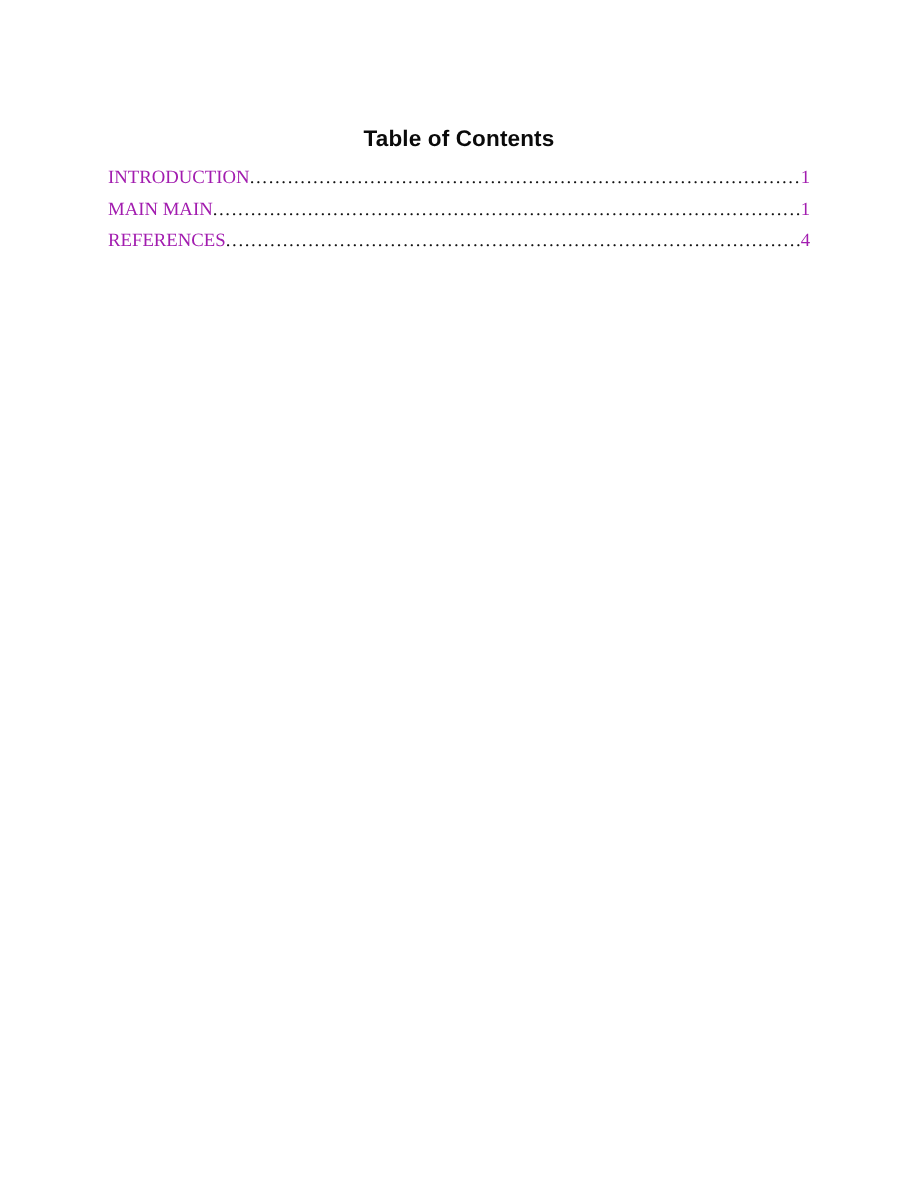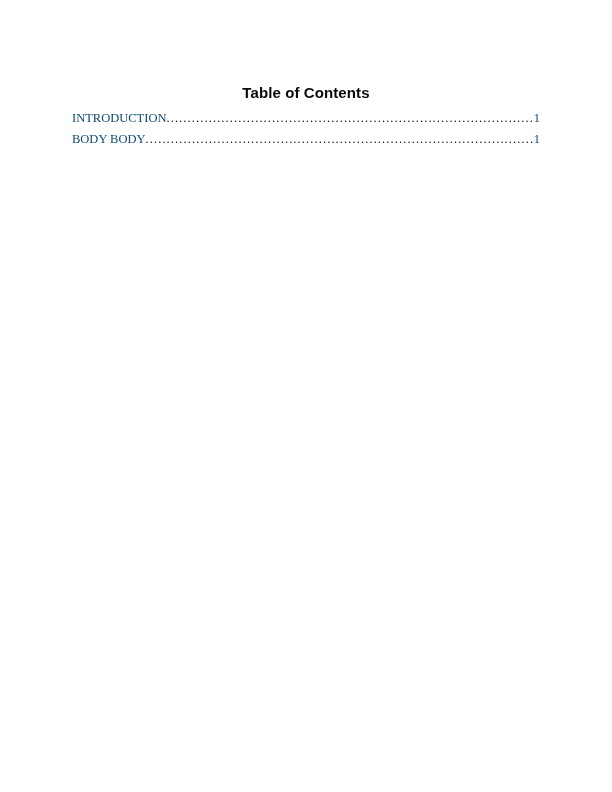--- a/index.html
+++ b/index.html
@@ -28,21 +28,21 @@
   }
   .toc {
     margin-top: 9px;
   }
   .toc-row {
     display: flex;
     align-items: baseline;
     height: 21px;
     font-family: "Liberation Serif", serif;
     font-size: 12.5px;
-    color: #0c4a6e;
+    color: #a21caf;
     cursor: pointer;
   }
   .toc-label {
     white-space: nowrap;
     flex: 0 0 auto;
   }
   .toc-dots {
     flex: 1 1 auto;
     overflow: hidden;
     white-space: nowrap;
@@ -69,21 +69,26 @@
 
   <div class="toc">
 
     <div class="toc-row">
       <span class="toc-label">INTRODUCTION</span>
       <span class="toc-dots"></span>
       <span class="toc-page">1</span>
     </div>
 
     <div class="toc-row">
-      <span class="toc-label">BODY BODY</span>
+      <span class="toc-label">MAIN MAIN</span>
       <span class="toc-dots"></span>
       <span class="toc-page">1</span>
     </div>
 
 
+    <div class="toc-row">
+      <span class="toc-label">REFERENCES</span>
+      <span class="toc-dots"></span>
+      <span class="toc-page">4</span>
+    </div>
 
   </div>
 </div>
 
 </body></html>

